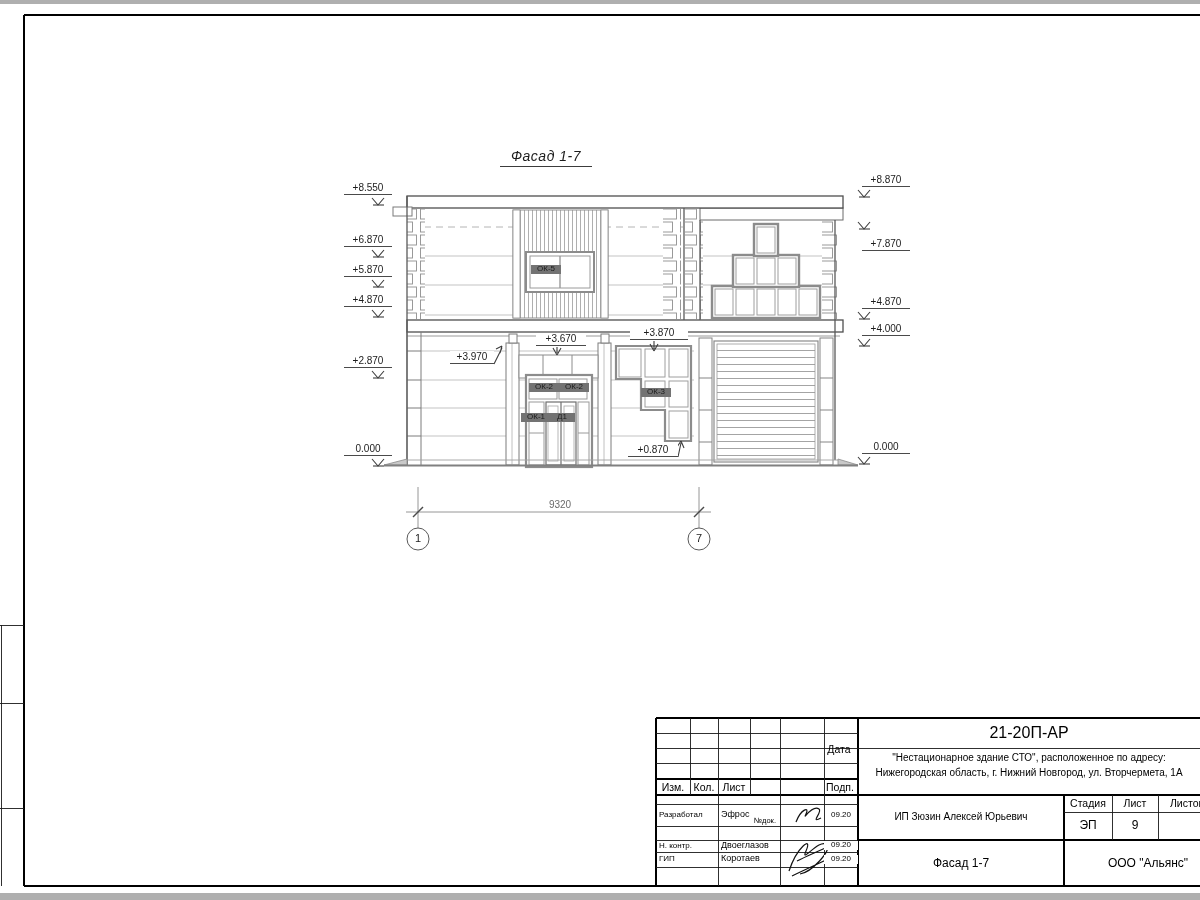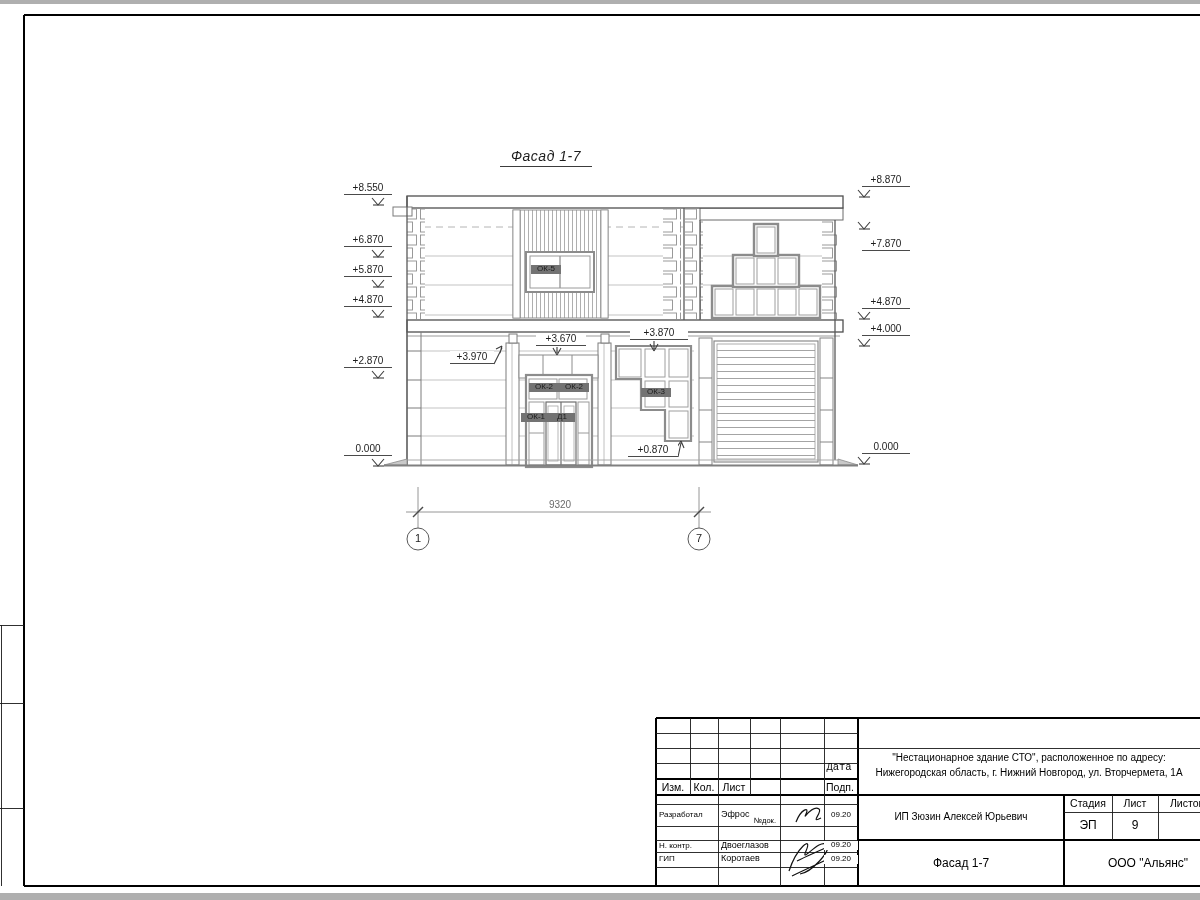--- a/index.html
+++ b/index.html
@@ -284,29 +284,30 @@
 <div class="t tag" style="left:529px;top:383px;width:28px;">ОК-2</div>
 <div class="t tag" style="left:559px;top:383px;width:28px;">ОК-2</div>
 <div class="t tag" style="left:521px;top:413px;width:28px;">ОК-1</div>
 <div class="t tag" style="left:549px;top:413px;width:24px;">Д1</div>
 <div class="t tag" style="left:641px;top:388px;width:28px;">ОК-3</div>
 
 <div class="t dim c" style="left:538px;top:499px;width:44px;background:#fff;">9320</div>
 <div class="t axis c" style="left:408px;top:532px;width:20px;">1</div>
 <div class="t axis c" style="left:689px;top:532px;width:20px;">7</div>
 
+<div class="t tb tb-big c" style="left:858px;top:724px;width:342px;">21-20П-АР</div>
 <div class="t tb tb-proj c" style="left:858px;top:752px;width:342px;">"Нестационарное здание СТО", расположенное по адресу:</div>
 <div class="t tb tb-proj c" style="left:858px;top:767px;width:342px;">Нижегородская область, г. Нижний Новгород, ул. Вторчермета, 1А</div>
 
 <div class="t tb tb-h c" style="left:656px;top:782px;width:34px;">Изм.</div>
 <div class="t tb tb-h c" style="left:690px;top:782px;width:28px;">Кол.</div>
 <div class="t tb tb-h c" style="left:718px;top:782px;width:32px;">Лист</div>
 <div class="t tb tb-hs c" style="left:750px;top:784px;width:30px;">№док.</div>
 <div class="t tb tb-h c" style="left:780px;top:782px;width:44px;padding-left:38px;">Подп.</div>
-<div class="t tb tb-h c" style="left:824px;top:762px;width:30px;font-family:Liberation Mono, monospace;">Дата</div>
+<div class="t tb tb-h c" style="left:824px;top:744px;width:30px;">Дата</div>
 
 <div class="t tb tb-role" style="left:659px;top:811px;">Разработал</div>
 <div class="t tb tb-name" style="left:721px;top:810px;">Эфрос</div>
 <div class="t tb tb-date c" style="left:824px;top:811px;width:34px;">09.20</div>
 
 <div class="t tb tb-role" style="left:659px;top:842px;">Н. контр.</div>
 <div class="t tb tb-name" style="left:721px;top:841px;">Двоеглазов</div>
 <div class="t tb tb-date c" style="left:824px;top:841px;width:34px;background:#fff;">09.20</div>
 
 <div class="t tb tb-role" style="left:659px;top:855px;">ГИП</div>

